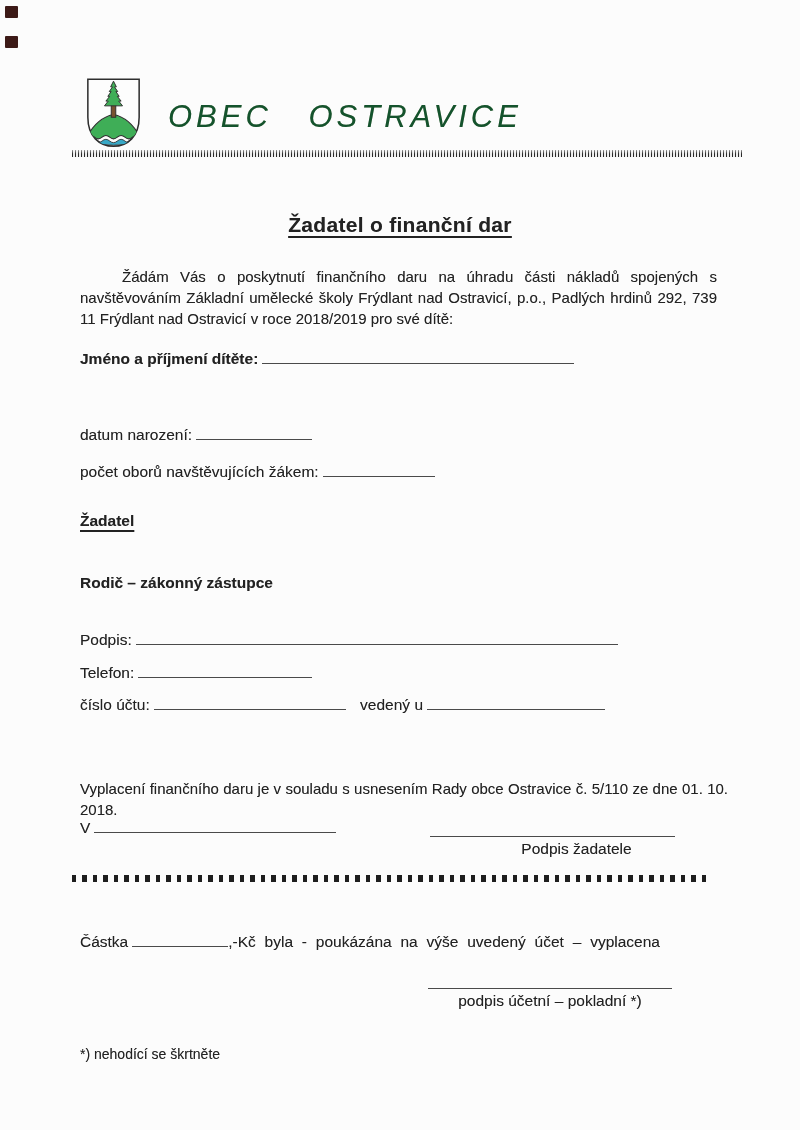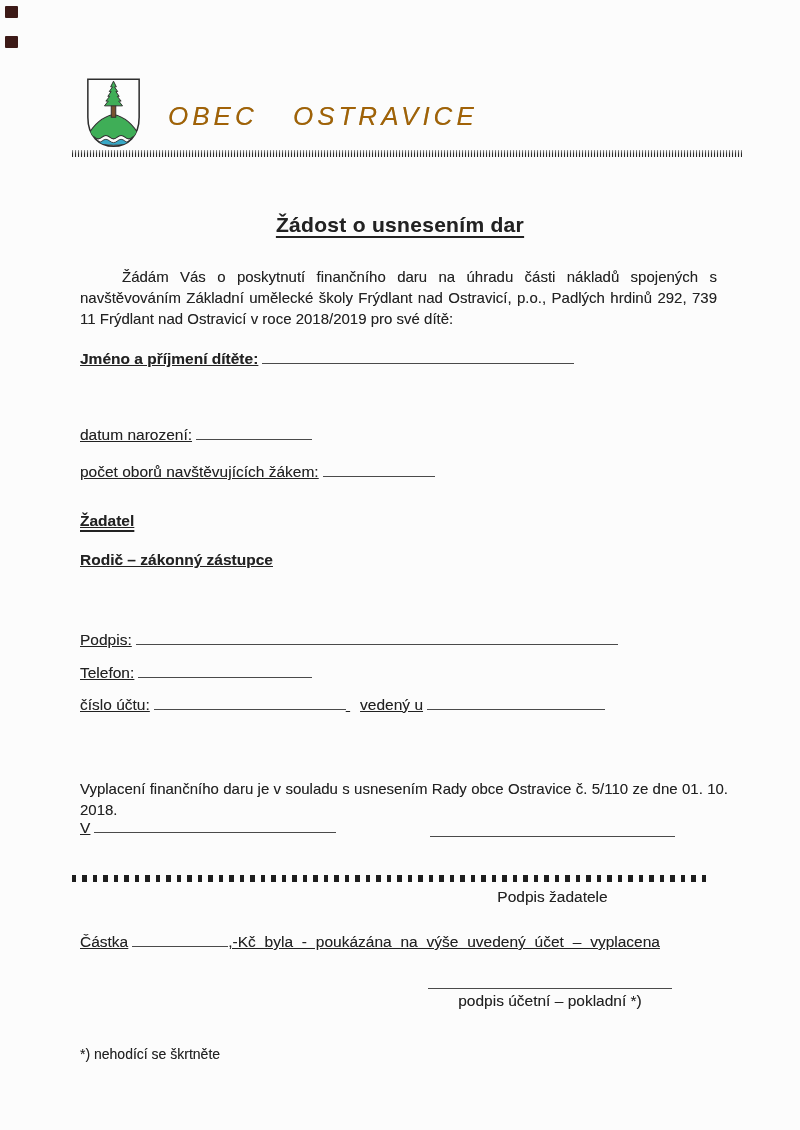--- a/index.html
+++ b/index.html
@@ -12,33 +12,33 @@
     font-family:"Liberation Sans", sans-serif;
     color:#222;
     overflow:hidden;
   }
   .scan-mark{position:absolute;background:#3d1a17;border-radius:1px;}
   .mark1{left:5px;top:6px;width:13px;height:12px;}
   .mark2{left:5px;top:36px;width:13px;height:12px;}
 
   .header{position:absolute;left:85px;top:76px;display:flex;align-items:center;gap:26px;}
   .wordmark{
-    font-size:26px;font-style:italic;font-weight:400;
+    font-size:31px;font-style:italic;font-weight:400;
     letter-spacing:4px;word-spacing:24px;
-    color:#a16207;margin-top:4px;
+    color:#14532d;margin-top:4px;
     text-shadow:0 0 .5px rgba(126,138,94,.6);
   }
   .hatch{
     position:absolute;left:72px;top:150px;width:670px;height:7px;
     background:
       linear-gradient(180deg, rgba(255,255,255,.55) 0%, rgba(255,255,255,0) 55%),
       repeating-linear-gradient(90deg,#2a2a2a 0px,#2a2a2a 1px,#e9e9e9 1px,#f3f3f3 3px);
   }
 
-  .row{position:absolute;font-size:15.5px;white-space:nowrap;text-shadow:0 0 .4px rgba(0,0,0,.3);text-decoration:underline;}
+  .row{position:absolute;font-size:15.5px;white-space:nowrap;text-shadow:0 0 .4px rgba(0,0,0,.3);}
   .para{position:absolute;font-size:15px;line-height:1.4;text-align:justify;text-shadow:0 0 .4px rgba(0,0,0,.3);}
   .bold{font-weight:700;}
   .title{
     position:absolute;left:0;top:213px;width:800px;
     text-align:center;font-size:21px;font-weight:700;
     text-decoration:underline;text-underline-offset:4px;text-decoration-thickness:2px;
     letter-spacing:.3px;text-shadow:0 0 .4px rgba(0,0,0,.3);
   }
   .section-title{
     font-weight:700;text-decoration:underline;text-underline-offset:4px;text-decoration-thickness:1.5px;
@@ -81,57 +81,57 @@
           <path d="M2,64 C8,52 18,42.5 30,40 C42,42.5 52,52 58,64 Q54,60.5 50,64 Q46,67.5 42,64 Q38,60.5 34,64 Q30,67.5 26,64 Q22,60.5 18,64 Q14,67.5 10,64 Q6,60.5 2,64 Z" fill="#3fae57" stroke="#2e2e2e" stroke-width="1.1"></path>
           <rect x="27.6" y="29" width="4.8" height="14" fill="#7a5230" stroke="#2e2e2e" stroke-width="1"></rect>
           <path d="M30,5 L33,11 L31,11 L34.5,16 L32.5,16 L36,21 L34,21 L38,26 L35.5,26 L39.5,31 L20.5,31 L24.5,26 L22,26 L26,21 L24,21 L27.5,16 L25.5,16 L29,11 L27,11 Z" fill="#3fae57" stroke="#2e2e2e" stroke-width="1" stroke-linejoin="miter"></path>
         </g>
       </svg>
     </span>
     <span class="wordmark">OBEC OSTRAVICE</span>
   </div>
   <div class="hatch"></div>
 
-  <div class="title">Žádost o usnesením dar</div>
+  <div class="title">Žadatel o finanční dar</div>
 
   <div class="para" style="left:80px;top:266px;width:637px;text-indent:42px;">Žádám Vás o poskytnutí finančního daru na úhradu části nákladů spojených s navštěvováním Základní umělecké školy Frýdlant nad Ostravicí, p.o., Padlých hrdinů 292, 739 11 Frýdlant nad Ostravicí v roce 2018/2019 pro své dítě:</div>
 
   <div class="row" style="left:80px;top:347px;">
     <span class="bold">Jméno a příjmení dítěte:</span><span class="blank" style="width:312px;"></span>
   </div>
   <div class="row" style="left:80px;top:423px;">
     <span>datum narození:</span><span class="blank" style="width:116px;"></span>
   </div>
   <div class="row" style="left:80px;top:460px;text-align:center;">
     <span>počet oborů navštěvujících žákem:</span><span class="blank" style="width:112px;"></span>
   </div>
 
   <div class="row" style="left:80px;top:512px;">
     <span class="section-title">Žadatel</span>
   </div>
-  <div class="row bold" style="left:80px;top:551px;">Rodič – zákonný zástupce</div>
+  <div class="row bold" style="left:80px;top:574px;">Rodič – zákonný zástupce</div>
 
   <div class="row" style="left:80px;top:628px;">
     <span>Podpis:</span><span class="blank" style="width:482px;"></span>
   </div>
   <div class="row" style="left:80px;top:661px;">
     <span>Telefon:</span><span class="blank" style="width:174px;"></span>
   </div>
   <div class="row" style="left:80px;top:693px;">
     <span>číslo účtu:</span><span class="blank" style="width:192px;"></span>
     <span style="margin-left:10px;">vedený u</span><span class="blank" style="width:178px;"></span>
   </div>
 
   <div class="para" style="left:80px;top:754px;width:648px;margin-top:24px;">Vyplacení finančního daru je v souladu s usnesením Rady obce Ostravice č. 5/110 ze dne 01. 10. 2018.</div>
 
   <div class="row" style="left:80px;top:816px;">
     <span>V</span><span class="blank" style="width:242px;"></span>
   </div>
   <div class="sigline" style="left:430px;top:836px;width:245px;"></div>
-  <div class="sigcaption" style="left:430px;top:840px;width:245px;margin-top:48px;">Podpis žadatele</div>
+  <div class="sigcaption" style="left:454px;top:840px;width:245px;">Podpis žadatele</div>
 
   <div class="dotted"></div>
 
   <div class="row" style="left:80px;top:930px;word-spacing:4.5px;">
     <span>Částka</span><span class="blank" style="width:96px;"></span><span>,-Kč byla - poukázána na výše uvedený účet – vyplacena</span>
   </div>
 
   <div class="sigline" style="left:428px;top:988px;width:244px;"></div>
   <div class="sigcaption" style="left:428px;top:992px;width:244px;">podpis účetní – pokladní *)</div>
 

